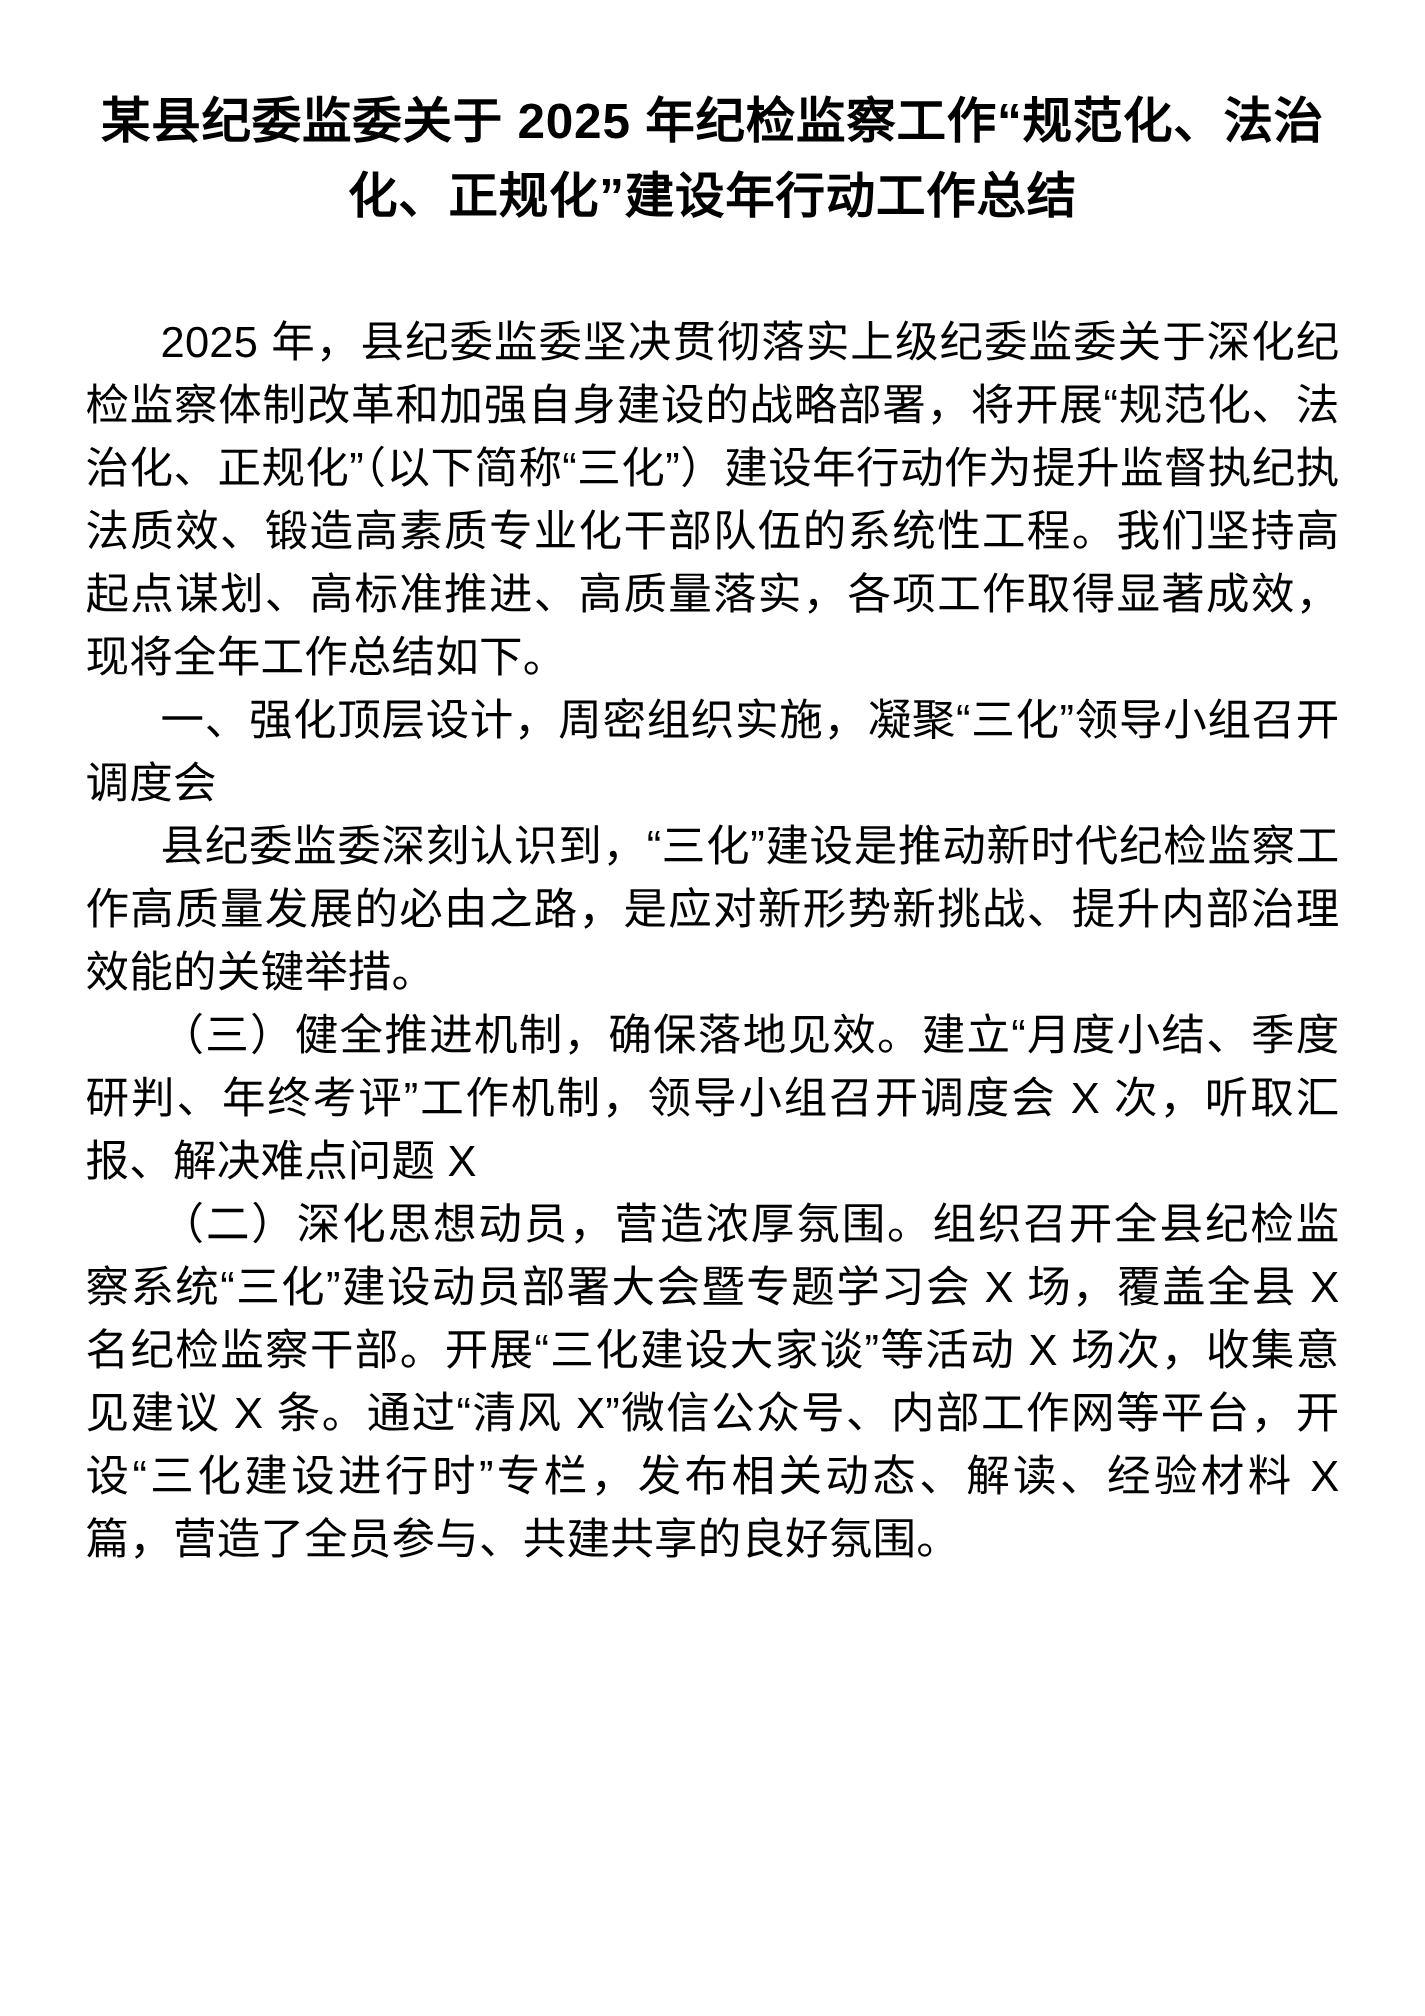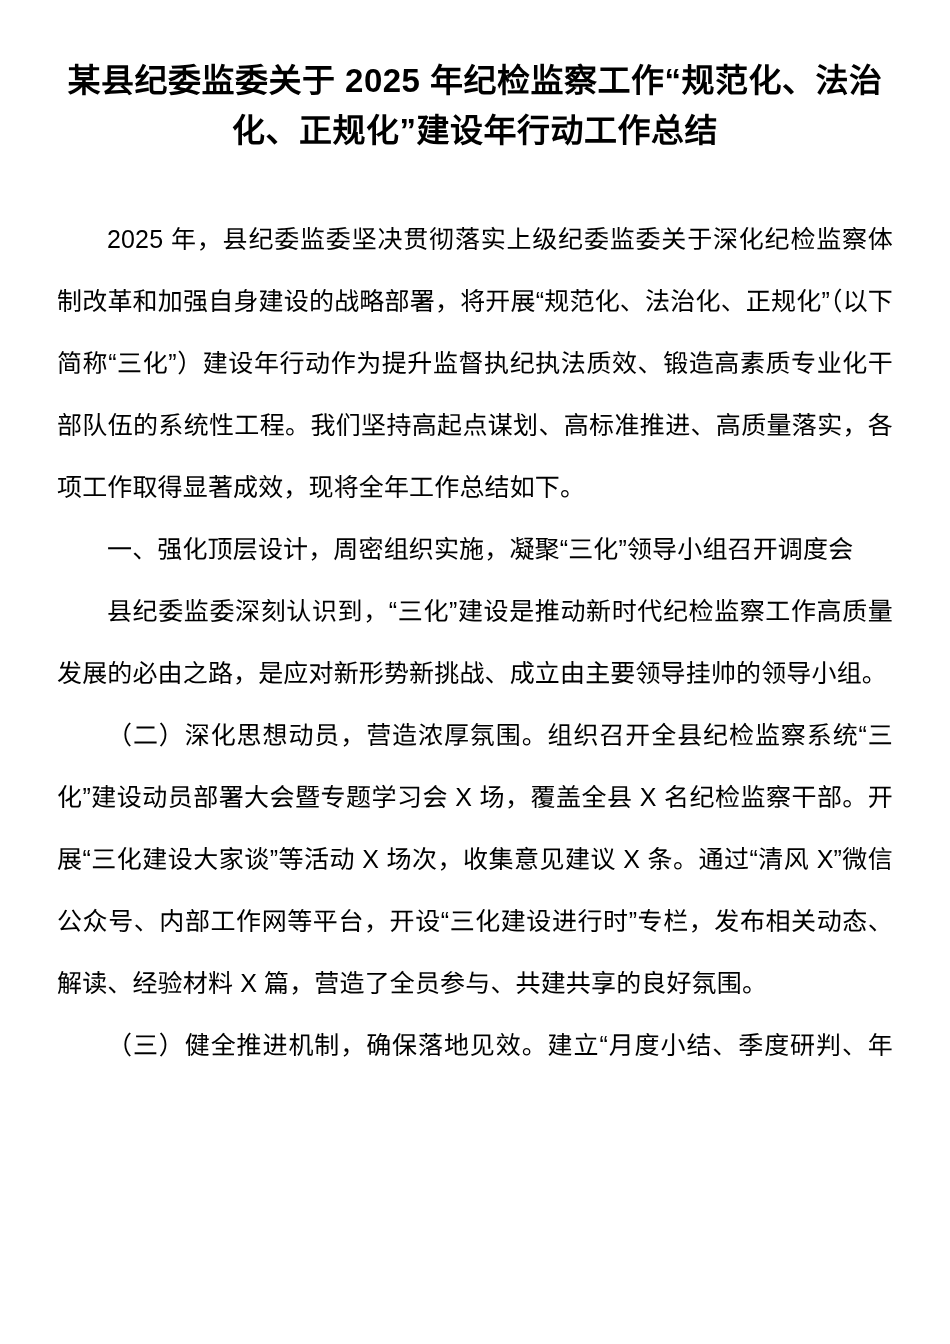--- a/index.html
+++ b/index.html
@@ -37,22 +37,22 @@
     letter-spacing: 0.5px;
     margin: 0;
     padding: 56px 8px 0 8px;
     color: #000;
     white-space: pre-wrap;
     word-break: break-all;
   }
 
   
   .para {
-    font-size: 25px;
-    line-height: 62px;
+    font-size: 29px;
+    line-height: 42px;
     text-align: justify;
     text-justify: inter-ideograph;
     margin: 0;
     color: #000;
     word-break: break-all;
     letter-spacing: 0.15px;
   }
 
   .para.indent {
     text-indent: 50px;
@@ -78,21 +78,21 @@
   <div class="doc-body">
 
     <h1 class="doc-title">某县纪委监委关于 2025 年纪检监察工作“规范化、法治化、正规化”建设年行动工作总结</h1>
 
     <div class="gap-after-title"></div>
 
     <p class="para indent">2025 年，县纪委监委坚决贯彻落实上级纪委监委关于深化纪检监察体制改革和加强自身建设的战略部署，将开展“规范化、法治化、正规化”（以下简称“三化”）建设年行动作为提升监督执纪执法质效、锻造高素质专业化干部队伍的系统性工程。我们坚持高起点谋划、高标准推进、高质量落实，各项工作取得显著成效，现将全年工作总结如下。</p>
 
     <p class="para heading">一、强化顶层设计，周密组织实施，凝聚“三化”领导小组召开调度会</p>
 
-    <p class="para indent">县纪委监委深刻认识到，“三化”建设是推动新时代纪检监察工作高质量发展的必由之路，是应对新形势新挑战、成立由主要领导挂帅的领导小组。</p>
+    <p class="para indent">县纪委监委深刻认识到，“三化”建设是推动新时代纪检监察工作高质量发展的必由之路，是应对新形势新挑战、提升内部治理效能的关键举措。</p>
 
 
+    <p class="para indent tail">（三）健全推进机制，确保落地见效。建立“月度小结、季度研判、年终考评”工作机制，领导小组召开调度会 X 次，听取汇报、解决难点问题 X</p>
+
     <p class="para indent">（二）深化思想动员，营造浓厚氛围。组织召开全县纪检监察系统“三化”建设动员部署大会暨专题学习会 X 场，覆盖全县 X 名纪检监察干部。开展“三化建设大家谈”等活动 X 场次，收集意见建议 X 条。通过“清风 X”微信公众号、内部工作网等平台，开设“三化建设进行时”专栏，发布相关动态、解读、经验材料 X 篇，营造了全员参与、共建共享的良好氛围。</p>
-
-    <p class="para indent tail">（三）健全推进机制，确保落地见效。建立“月度小结、季度研判、年终考评”工作机制，领导小组召开调度会 X 次，听取汇报、解决难点问题 X</p>
 
   </div>
 </div>
 
 </body></html>

